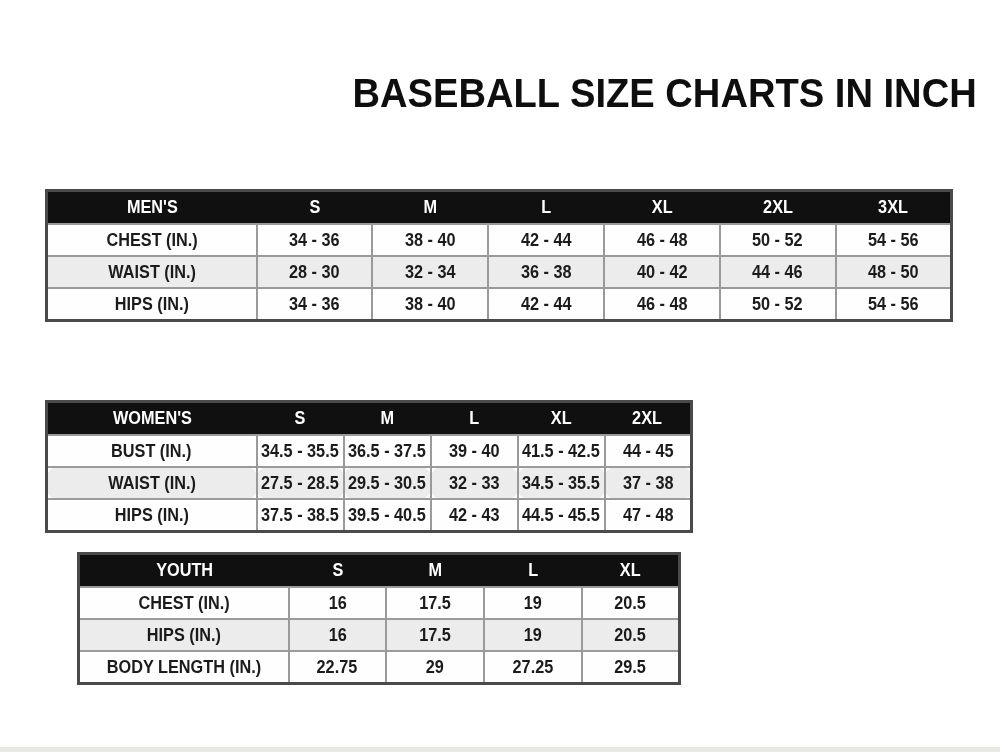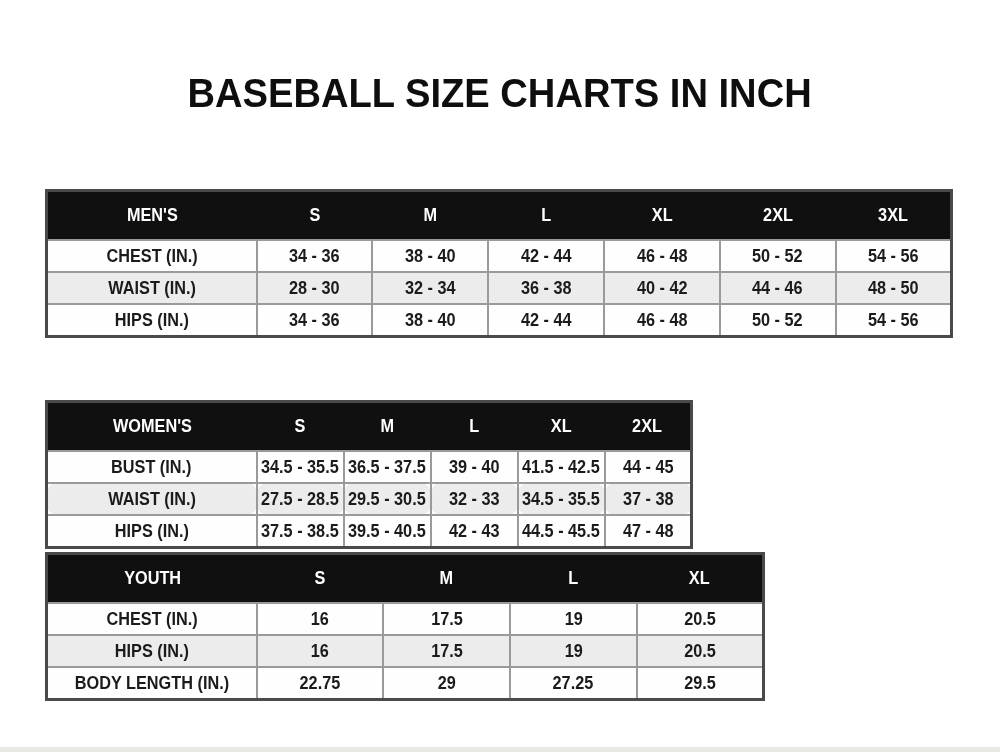--- a/index.html
+++ b/index.html
@@ -14,47 +14,47 @@
     overflow: hidden;
     font-family: "Liberation Sans", sans-serif;
     color: var(--text, #181818);
   }
   .title {
     position: absolute;
     top: 70px;
     left: 0;
     width: 1000px;
     margin: 0;
-    text-align: center;
+    text-align: right;
     font-size: 41px;
     font-weight: bold;
     color: #0e0e0e;
     white-space: nowrap;
   }
   .title .cnd { display: inline-block; transform: scaleX(0.93); transform-origin: center; }
 
   table.tbl {
     position: absolute;
     left: 45px;
     border-collapse: collapse;
     table-layout: fixed;
     border: 3px solid var(--outer-border, #4a4a4a);
   }
   .tbl-mens   { top: 189px; width: 908px; }
   .tbl-womens { top: 400px; width: 648px; }
-  .tbl-youth  { top: 552px; width: 720px; }
+  .tbl-youth  { top: 552px; width: 604px; margin-left: 32px; }
 
   table.tbl th {
     background: var(--header-bg, #101010);
     color: var(--header-text, #ffffff);
     height: 31px;
     font-size: 17.5px;
     font-weight: bold;
     border: 0;
-    padding: 8px;
+    padding: 0;
   }
   table.tbl td {
     border: 2px solid var(--border, #9a9a9a);
     height: 30px;
     text-align: center;
     vertical-align: middle;
     font-size: 17.5px;
     font-weight: bold;
     color: var(--text, #1b1b1b);
     background: var(--row-bg, #fefefe);

